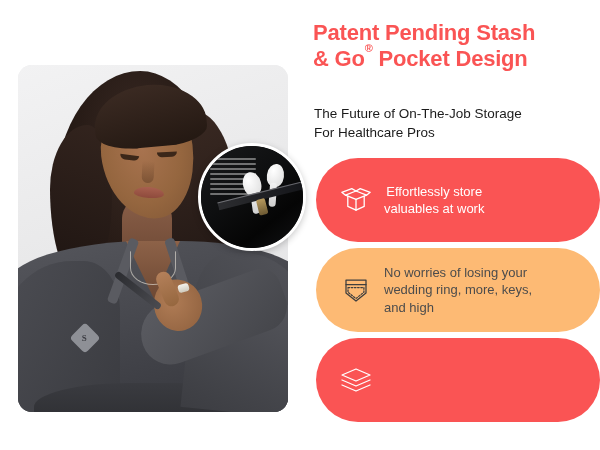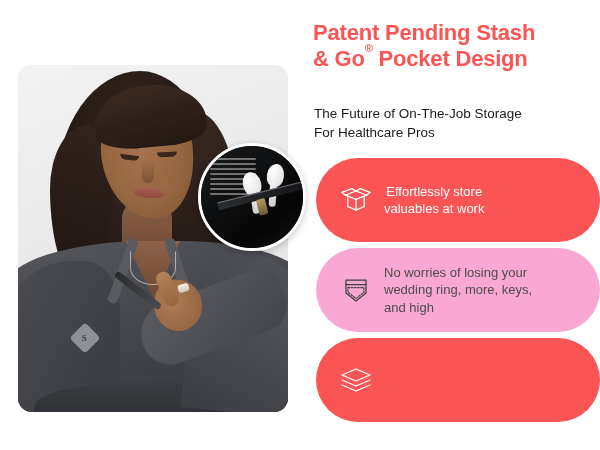--- a/index.html
+++ b/index.html
@@ -237,21 +237,21 @@
   }
 
   
   .pills{ position:absolute; left:3px; top:158px; width:284px; }
   .pill{
     position:relative; width:284px; min-height:84px;
     border-radius:42px; margin-bottom:6px;
     display:flex; align-items:center; padding:10px 16px 10px 18px;
   }
   .pill.red{ background:#fa5454; }
-  .pill.grey{ background:#f9a8d4; }
+  .pill.grey{ background:#fdba74; }
   .pill-icon{
     flex:0 0 44px; width:44px; height:44px;
     display:flex; align-items:center; justify-content:center;
   }
   .pill-text{
     font-size:13px; line-height:1.34; padding-left:6px;
   }
   .pill.red .pill-text{ color:#ffffff;text-align:center; }
   .pill.grey .pill-text{ color:#4c4c4c; }
 </style>

